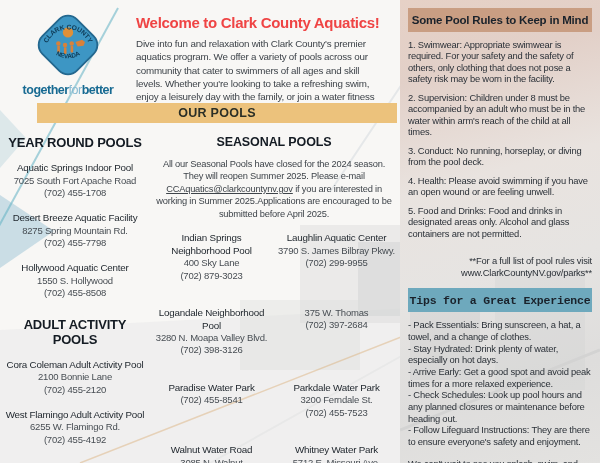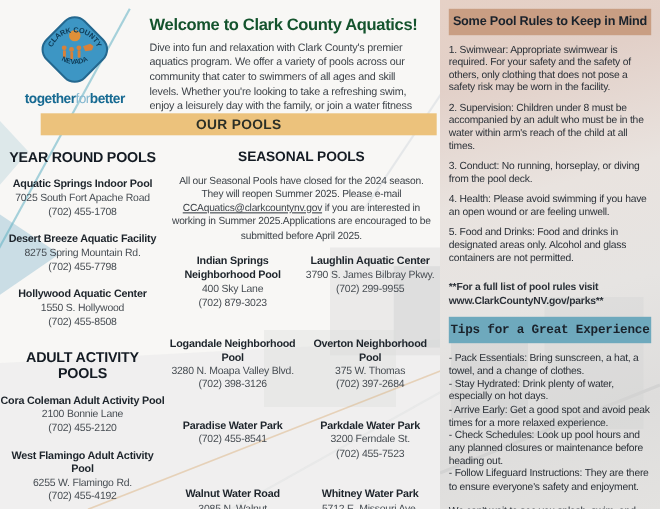--- a/index.html
+++ b/index.html
@@ -17,38 +17,38 @@
   .main { position:absolute; left:0; top:0; width:400px; height:463px; }
 
   .top-row { display:flex; padding:6px 6px 0 10px; height:100px; }
   .brand { width:116px; text-align:center; }
   .logo-wrap { margin:2px auto 0; width:86px; height:74px; }
   .tagline { font-size:12.5px; font-weight:bold; letter-spacing:-0.5px; margin-top:1px; white-space:nowrap; }
   .tag-strong { color:#176a92; }
   .tag-light { color:#85b8d0; font-weight:normal; }
 
   .intro { flex:1; padding:8px 6px 0 10px; }
-  .intro h1 { font-size:15px; font-weight:bold; color:#14532d; letter-spacing:-0.3px; margin-bottom:6px; }
+  .intro h1 { font-size:15px; font-weight:bold; color:#ef4444; letter-spacing:-0.3px; margin-bottom:6px; }
   .intro p { font-size:9.8px; line-height:1.36; color:#3e444a; letter-spacing:-0.2px; max-width:284px; }
 
   .banner {
     position:absolute; left:37px; top:103px; width:360px; height:20px;
     background:#ecc27c; color:#2b2f26; font-size:12.5px; font-weight:bold;
     display:flex; align-items:center; justify-content:center; letter-spacing:0.3px;
   }
 
   .cols { position:absolute; left:0; top:127px; width:400px; display:flex; }
   .left-col { width:150px; text-align:center; padding-top:4px; }
   .center-col { width:248px; text-align:center; padding-top:4px; }
 
   .col-heading { font-size:13px; font-weight:bold; color:#141b23; letter-spacing:-0.2px; margin:4px 0 12px; }
   .col-heading.second { margin-top:17px; }
 
   .pool { margin-bottom:13px; }
-  .pool-name { font-size:9.8px; font-weight:bold; color:#1d242b; letter-spacing:-0.2px; line-height:1.28; }
+  .pool-name { font-size:9.8px; font-weight:normal; color:#1d242b; letter-spacing:-0.2px; line-height:1.28; }
   .pool-line { font-size:9.5px; color:#474d53; letter-spacing:-0.2px; line-height:1.3; }
 
   .seasonal-heading { font-size:12.5px; font-weight:bold; color:#141b23; margin:4px 0 9px; }
   .notice { font-size:9.3px; line-height:1.34; color:#3e444a; letter-spacing:-0.2px; padding:0 4px; margin-bottom:12px; }
   .notice a { color:#3e444a; text-decoration:underline; }
 
   .seasonal-grid { display:grid; grid-template-columns:1fr 1fr; column-gap:6px; row-gap:12px; padding:0 2px; }
 
   
   .right-panel {
@@ -58,21 +58,21 @@
   }
   .rp-photo { position:absolute; z-index:0; opacity:0.35; }
   .rp-inner { position:relative; z-index:1; }
   .panel-header {
     height:24px; display:flex; align-items:center; justify-content:center;
     font-size:11.5px; font-weight:bold; color:#1a222b; letter-spacing:-0.2px;
   }
   .rules-header { background:#c99e83; margin-bottom:7px; }
   .tips-header  { background:#6ea9bd; margin:9px 0 7px;font-family:Liberation Mono, monospace; }
   .rule-item { line-height:1.22; letter-spacing:-0.2px; margin-bottom:7px; }
-  .footnote { text-align:left; line-height:1.3; letter-spacing:-0.2px; margin-top:16px;font-weight:bold; }
+  .footnote { text-align:right; line-height:1.3; letter-spacing:-0.2px; margin-top:16px; }
   .tip-item { line-height:1.24; letter-spacing:-0.2px; }
   .closing { line-height:1.28; letter-spacing:-0.2px; margin-top:10px; }
 </style>
 </head>
 <body>
 
 <div class="page">
 
   <svg class="bg-svg" viewBox="0 0 600 463" aria-hidden="true">
     <polygon points="0,330 600,298 600,463 0,463" fill="#e9eae9" opacity="0.55"></polygon>
@@ -180,21 +180,20 @@
               <div class="pool-name">Laughlin Aquatic Center</div>
               <div class="pool-line">3790 S. James Bilbray Pkwy.</div>
               <div class="pool-line">(702) 299-9955</div>
             </div>
             <div class="pool">
               <div class="pool-name">Logandale Neighborhood Pool</div>
               <div class="pool-line">3280 N. Moapa Valley Blvd.</div>
               <div class="pool-line">(702) 398-3126</div>
             </div>
             <div class="pool">
-              <div class="pool-name">Overton Neighborhood Pool</div>
               <div class="pool-line">375 W. Thomas</div>
               <div class="pool-line">(702) 397-2684</div>
             </div>
             <div class="pool">
               <div class="pool-name">Paradise Water Park</div>
               <div class="pool-line">(702) 455-8541</div>
             </div>
             <div class="pool">
               <div class="pool-name">Parkdale Water Park</div>
               <div class="pool-line">3200 Ferndale St.</div>

